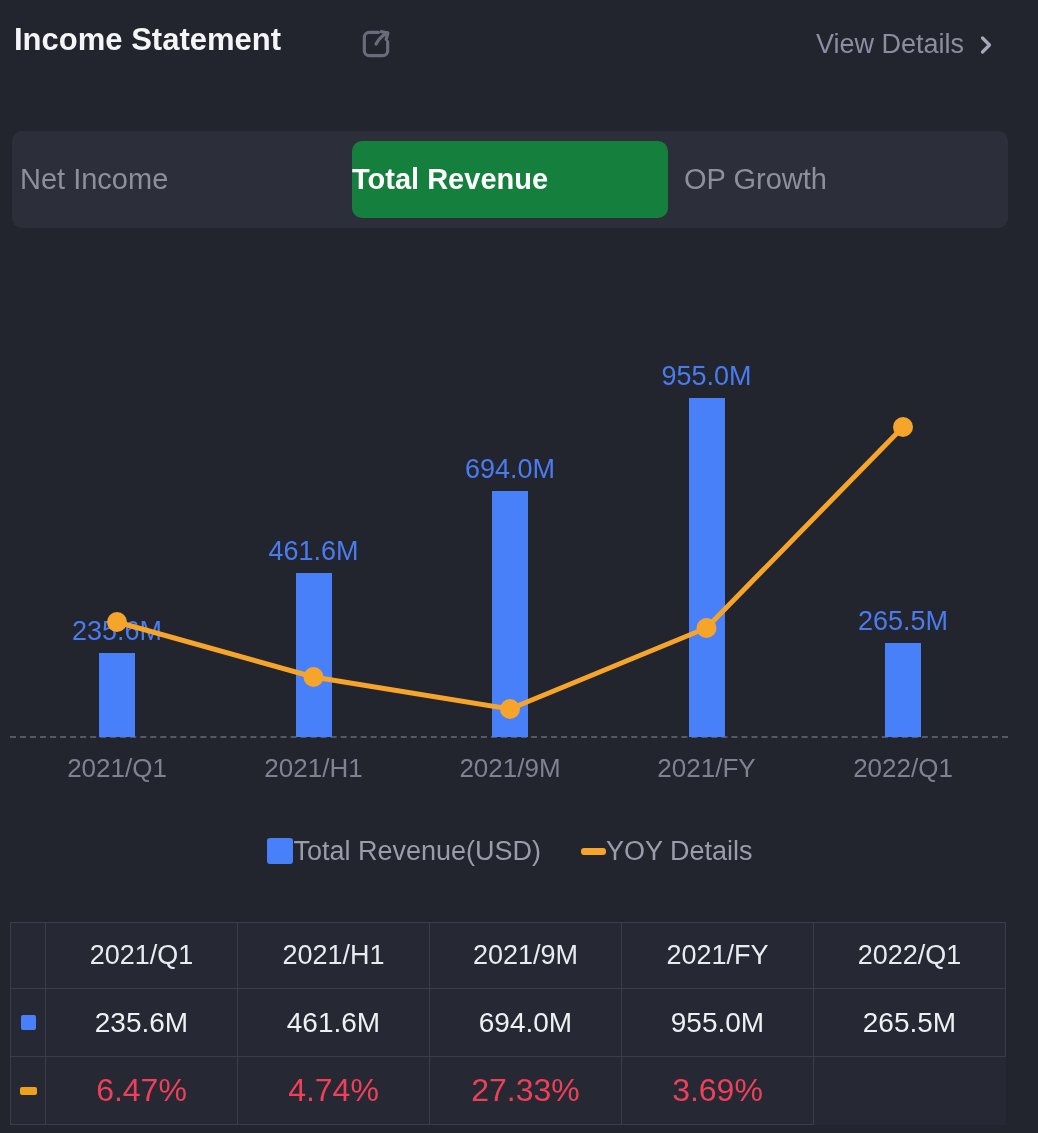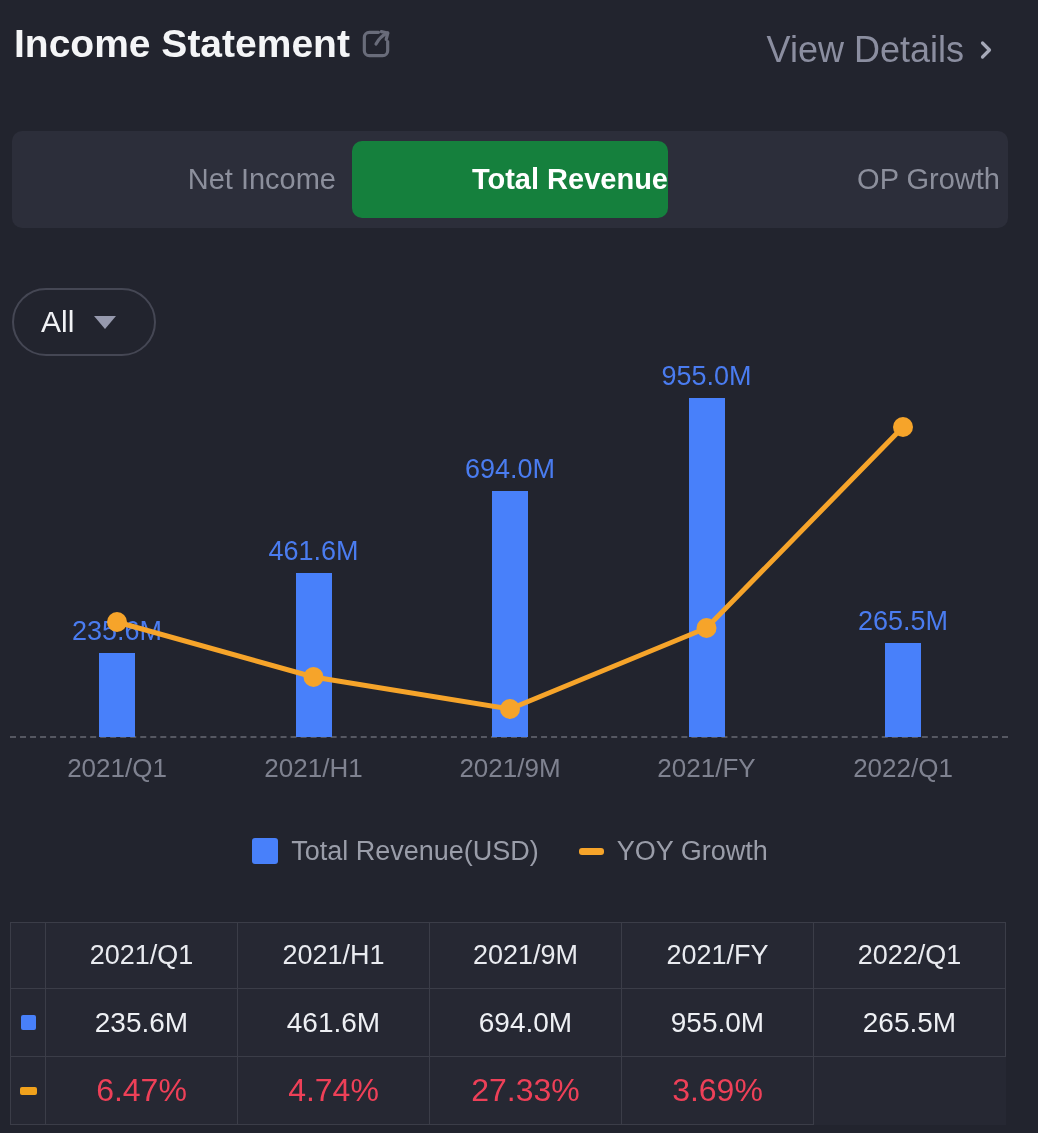--- a/index.html
+++ b/index.html
@@ -1,48 +1,48 @@
 <!DOCTYPE html>
 <html><head>
 <meta charset="utf-8">
 <style>
   html,body{margin:0;padding:0;background:#22242e;}
   *{box-sizing:border-box;font-family:"Liberation Sans",sans-serif;}
   #page{position:relative;width:1038px;height:1133px;background:#22242e;overflow:hidden;}
 
   
-  .title{position:absolute;left:14px;top:22px;font-size:39px;font-weight:700;color:#f4f5f7;white-space:nowrap;}
+  .title{position:absolute;left:14px;top:22px;font-size:31px;font-weight:700;color:#f4f5f7;white-space:nowrap;}
   .edit-icon{position:absolute;left:356px;top:24px;width:40px;height:40px;cursor:pointer;}
   .view-details{position:absolute;right:40px;top:29px;display:flex;align-items:center;gap:10px;cursor:pointer;}
-  .view-details span{font-size:36px;color:#8b8ea0;white-space:nowrap;}
+  .view-details span{font-size:27px;color:#8b8ea0;white-space:nowrap;}
   .view-details svg{width:24px;height:24px;}
 
   
   .tabbar{position:absolute;left:12px;top:131px;width:996px;height:97px;background:#2c2e3a;border-radius:10px;display:flex;padding:10px 0;}
-  .tab{flex:1;margin:0 8px;border-radius:10px;display:flex;align-items:center;justify-content:flex-end;cursor:pointer;}
+  .tab{flex:1;margin:0 8px;border-radius:10px;display:flex;align-items:center;justify-content:flex-start;cursor:pointer;}
   .tab span{font-size:29px;color:#8c8f9c;white-space:nowrap;}
   .tab.selected{background:#15803d;}
   .tab.selected span{color:#ffffff;font-weight:700;}
 
   
   .filter{position:absolute;left:12px;top:288px;width:144px;height:68px;border:2px solid #454754;border-radius:34px;display:flex;align-items:center;padding-left:27px;cursor:pointer;}
   .filter .lbl{font-size:30px;color:#f1f2f5;}
   .filter .caret{width:0;height:0;margin-left:20px;border-left:11px solid transparent;border-right:11px solid transparent;border-top:13px solid #9699ad;}
 
   
   #chart{position:absolute;left:0;top:0;width:1038px;height:1133px;pointer-events:none;}
   .bar{position:absolute;width:36px;background:#4880fa;}
   .bar-label{position:absolute;width:160px;text-align:center;font-size:27px;color:#4a7cf0;white-space:nowrap;line-height:30px;}
   .x-label{position:absolute;width:180px;text-align:center;font-size:26px;color:#7f8290;white-space:nowrap;top:752px;line-height:32px;}
   .baseline{position:absolute;left:10px;top:736px;width:998px;border-top:2px dashed #565862;}
   #line-svg{position:absolute;left:0;top:0;}
 
   
   .legend{position:absolute;left:12px;top:833px;width:996px;height:36px;display:flex;justify-content:center;align-items:center;gap:40px;}
-  .legend-item{display:flex;align-items:center;gap:13px;}
+  .legend-item{display:flex;align-items:center;}
   .legend-item .sw-bar{width:26px;height:26px;border-radius:3px;background:#4880fa;}
   .legend-item .sw-line{width:25px;height:7px;border-radius:3px;background:#f6a42a;}
   .legend-item span{font-size:27px;color:#9a9da9;white-space:nowrap;}
 
   
   .datatable{position:absolute;left:10px;top:922px;width:996px;display:grid;grid-template-columns:35px repeat(5,1fr);border-top:1px solid #3b3d48;border-left:1px solid #3b3d48;background:#262833;}
   .cell{border-right:1px solid #3b3d48;border-bottom:1px solid #3b3d48;display:flex;align-items:center;justify-content:center;white-space:nowrap;}
   .cell.hdr{height:66px;font-size:27px;color:#e9ebf0;}
   .cell.val{height:68px;font-size:28px;color:#eef0f4;}
   .cell.pct{height:68px;font-size:32px;color:#ee4058;}
@@ -72,24 +72,20 @@
         <span>Net Income</span>
       </div>
       <div class="tab selected">
         <span>Total Revenue</span>
       </div>
       <div class="tab">
         <span>OP Growth</span>
       </div>
     </div>
 
-  <div class="filter">
-    <span class="lbl">All</span>
-    <span class="caret"></span>
-  </div>
 
   <div id="chart">
     <div class="baseline"></div>
   <div class="bar" style="left: 99px; top: 653px; height: 84px;"></div>
       <div class="bar-label" style="left: 37px; top: 616px;">235.6M</div>
       <div class="bar" style="left: 295.5px; top: 573px; height: 164px;"></div>
       <div class="bar-label" style="left: 233.5px; top: 536px;">461.6M</div>
       <div class="bar" style="left: 492px; top: 491px; height: 246px;"></div>
       <div class="bar-label" style="left: 430px; top: 454px;">694.0M</div>
       <div class="bar" style="left: 688.5px; top: 398px; height: 339px;"></div>
@@ -111,21 +107,21 @@
       </svg>
     </div>
 
   <div class="legend" id="legend">
       <div class="legend-item">
         <span class="sw-bar"></span>
         <span>Total Revenue(USD)</span>
       </div>
       <div class="legend-item">
         <span class="sw-line"></span>
-        <span>YOY Growth</span>
+        <span>YOY Details</span>
       </div>
     </div>
 
   <div class="datatable" id="datatable">
       <div class="cell hdr"></div>
       <div class="cell hdr">2021/Q1</div>
       <div class="cell hdr">2021/H1</div>
       <div class="cell hdr">2021/9M</div>
       <div class="cell hdr">2021/FY</div>
       <div class="cell hdr">2022/Q1</div>

